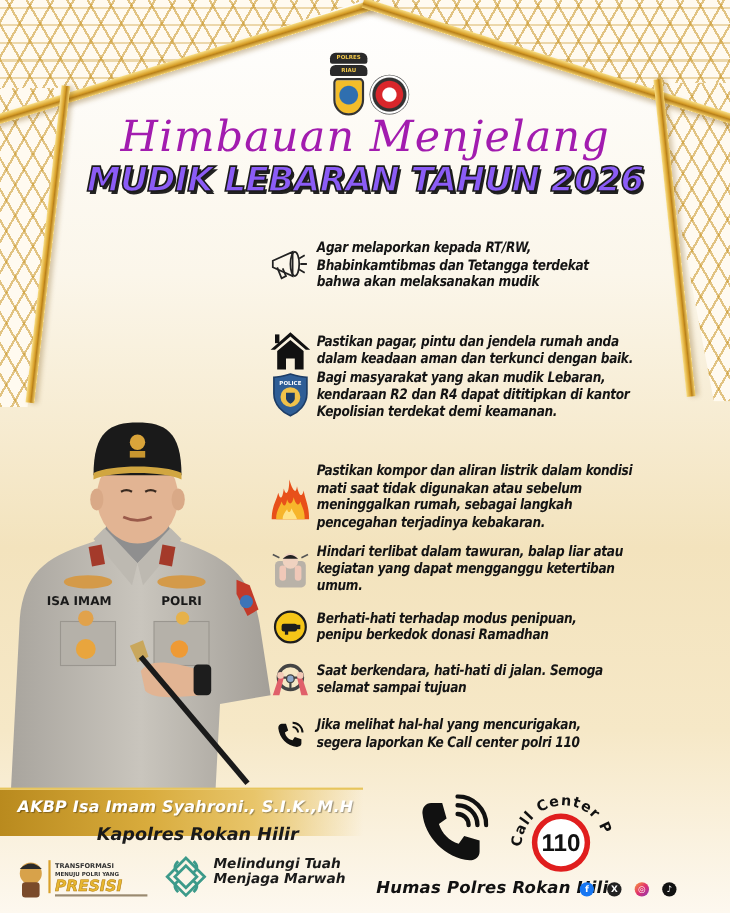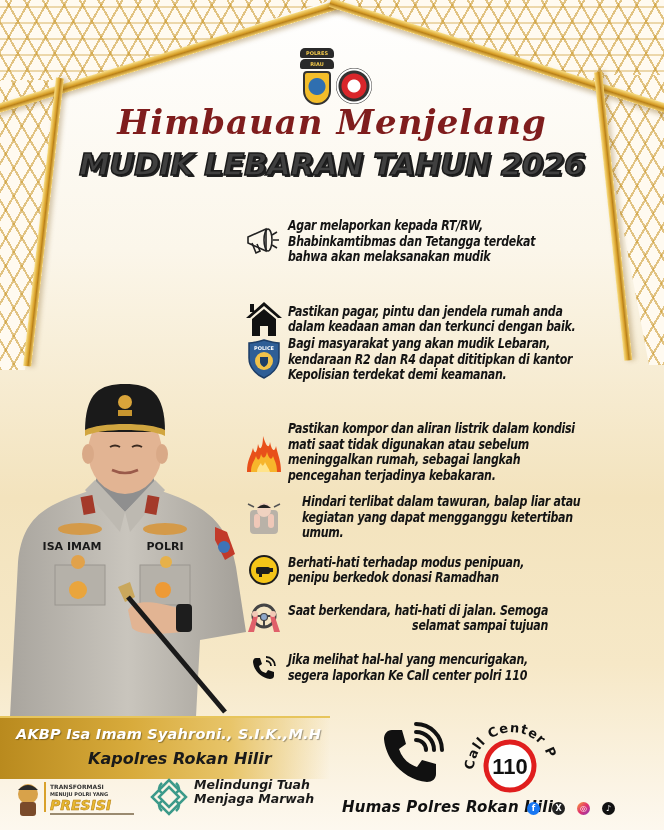--- a/index.html
+++ b/index.html
@@ -52,46 +52,46 @@
   
   .logos { position: absolute; left: 298px; top: 48px; width: 90px; height: 60px; }
   .logo-polres { position: absolute; left: 2px; top: 0; width: 34px; height: 58px; }
   .logo-polres .tag { width: 34px; height: 10px; background:#2a2a2a; border-radius: 5px 5px 2px 2px; color:#f1c84b; font-size:5px; text-align:center; line-height:10px; font-weight:bold; }
   .logo-polres .tag2 { margin-top:1px; }
   .logo-polres .shield { width: 28px; height: 34px; margin: 2px auto 0; background: radial-gradient(circle at 50% 45%, #2f6fb0 0 8px, #f3bd2a 9px); border: 2px solid #333; border-radius: 4px 4px 14px 14px; }
   .logo-humas { position: absolute; left: 38px; top: 20px; width: 36px; height: 36px; border-radius: 50%; background: radial-gradient(circle, #fff 0 6px, #d9262b 7px 12px, #333 13px 15px, #fff 16px 17px, #333 18px); }
 
   .title-script {
     position: absolute; left: 0; width: 664px; top: 102px; text-align: center;
-    font-family: "DejaVu Serif", serif; font-style: italic; font-size: 34px; color: #7f1d1d; letter-spacing: 1px; font-weight: bold;
+    font-family: "DejaVu Serif", serif; font-style: italic; font-size: 39px; color: #a21caf; letter-spacing: 1px;
   }
   .title-bold {
     position: absolute; left: 0; width: 664px; top: 146px; text-align: center;
     font-family: "DejaVu Sans", sans-serif; font-weight: bold; font-style: italic; font-size: 31px;
-    color: #404040; letter-spacing: -0.5px;
+    color: #8b5cf6; letter-spacing: -0.5px;
     -webkit-text-stroke: 1.5px #1a1a1a;
     text-shadow: 2px 2px 0 #222;
   }
 
   
   .tips { position: absolute; left: 240px; top: 214px; width: 420px; }
   .tip { position: absolute; left: 0; display: flex; align-items: center; width: 420px; }
   .tip .ico { width: 48px; display: flex; justify-content: center; align-items: center; flex-shrink: 0; }
   .tip .txt {
     font-family: "DejaVu Sans Condensed", "DejaVu Sans", sans-serif; font-style: italic; font-weight: bold;
     font-size: 13.2px; line-height: 15.5px; color: #141414; letter-spacing: -0.3px; transform: scaleX(.93); transform-origin: 0 50%;
     white-space: pre-line;
   }
 
   
   .officer { position: absolute; left: 0; top: 372px; width: 250px; height: 345px; }
 
   
   .name-banner {
-    position: absolute; left: 0; top: 716px; width: 330px; height: 63px;
+    position: absolute; left: 0; top: 716px; width: 330px; height: 44px;
     background: linear-gradient(90deg, #b98a1e 0%, #d8ab3c 40%, #e8c56a 70%, rgba(246,228,180,0) 100%);
     border-top: 2px solid #e7c55c;
   }
   .name-banner .name {
     position: absolute; left: 16px; top: 8px;
     font-style: italic; font-weight: bold; font-size: 14.5px; color: #ffffff; letter-spacing: .2px;
     text-shadow: 1px 1px 1px rgba(0,0,0,.35);
   }
   .name-banner .role {
     position: absolute; left: 88px; top: 31px;
@@ -185,21 +185,21 @@
           <path d="M6 42 C6 34 9 32 11 26 C13 32 15 30 16 24 C18 30 21 28 22 22 C24 30 27 30 28 26 C30 32 32 34 32 42 Z" fill="#f7b52b"></path>
           <path d="M12 42 C12 38 14 36 16 33 C17 37 19 36 20 32 C22 37 24 38 25 42 Z" fill="#ffe38a"></path>
         </svg>
     </div>
     <div class="txt">Pastikan kompor dan aliran listrik dalam kondisi
 mati saat tidak digunakan atau sebelum
 meninggalkan rumah, sebagai langkah
 pencegahan terjadinya kebakaran.</div>
   </div>
 
-  <div class="tip" style="top:280px;gap:14px;">
+  <div class="tip" style="top:280px;">
     <div class="ico">
       <svg width="36" height="38" viewBox="0 0 36 38">
           <rect x="4" y="12" width="28" height="24" rx="4" fill="#b9b2a8"></rect>
           <circle cx="18" cy="12" r="7" fill="#f0d2c0"></circle>
           <path d="M11 10 q7 -7 14 0" fill="#222"></path>
           <path d="M2 6 l6 3 M34 6 l-6 3" stroke="#555" stroke-width="1.5"></path>
           <rect x="8" y="16" width="6" height="14" rx="3" fill="#f0c8b8"></rect>
           <rect x="22" y="16" width="6" height="14" rx="3" fill="#f0c8b8"></rect>
         </svg>
     </div>
@@ -214,21 +214,21 @@
           <circle cx="16" cy="16" r="14" fill="#f5c518" stroke="#1d1d1d" stroke-width="2"></circle>
           <rect x="8" y="13" width="14" height="7" rx="2" fill="#1d1d1d"></rect>
           <rect x="21" y="14" width="4" height="4" fill="#1d1d1d"></rect>
           <rect x="11" y="19" width="3" height="4" fill="#1d1d1d"></rect>
         </svg>
     </div>
     <div class="txt">Berhati-hati terhadap modus penipuan,
 penipu berkedok donasi Ramadhan</div>
   </div>
 
-  <div class="tip" style="top:388px;text-align:right;">
+  <div class="tip" style="top:388px;">
     <div class="ico">
       <svg width="36" height="32" viewBox="0 0 36 32">
           <circle cx="18" cy="14" r="11" fill="none" stroke="#444" stroke-width="3"></circle>
           <circle cx="18" cy="15" r="3.5" fill="#8fa8c8" stroke="#444" stroke-width="1.2"></circle>
           <path d="M7 14 h8 M21 14 h8 M18 18 v7" stroke="#444" stroke-width="2"></path>
           <path d="M2 30 L8 12 L12 14 L8 30 Z" fill="#e0606a"></path>
           <path d="M34 30 L28 12 L24 14 L28 30 Z" fill="#e0606a"></path>
           <circle cx="9" cy="12" r="3" fill="#f3c9b6"></circle>
           <circle cx="27" cy="12" r="3" fill="#f3c9b6"></circle>
         </svg>

